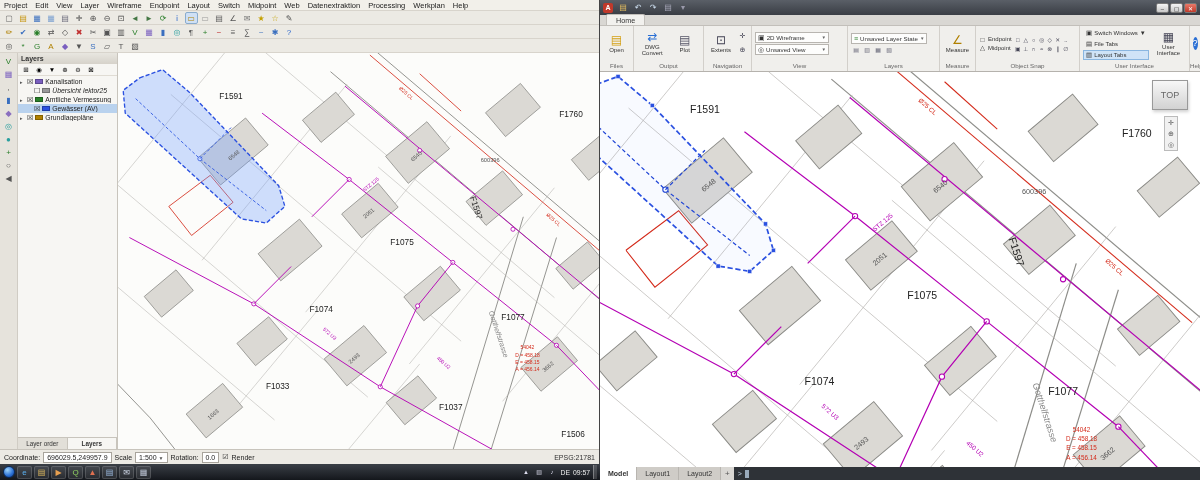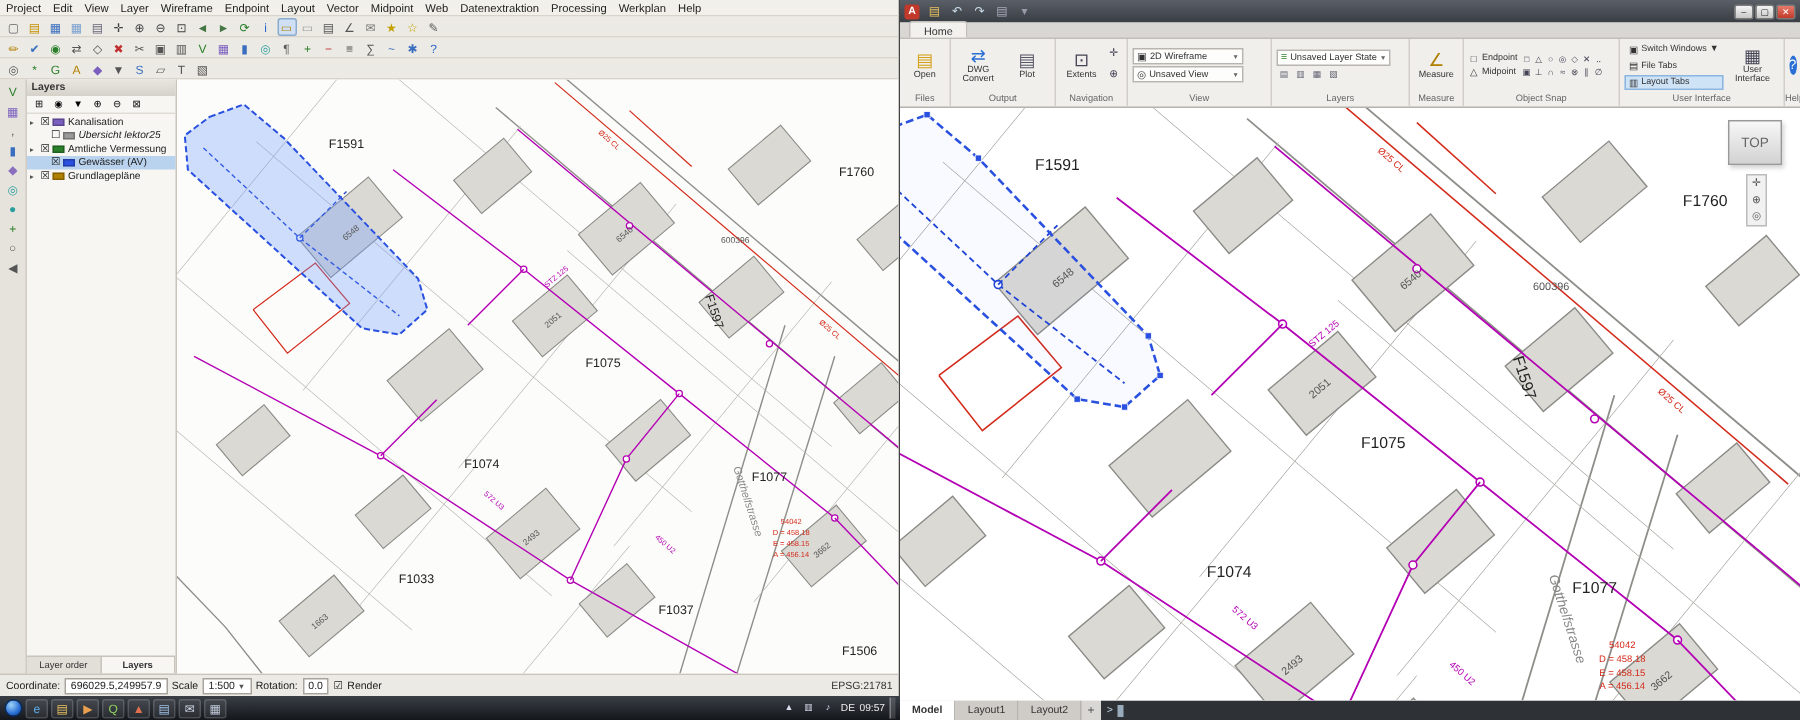--- a/index.html
+++ b/index.html
@@ -129,21 +129,21 @@
 
       <div class="q-menubar">
 
       <span class="q-menu">Project</span>
           <span class="q-menu">Edit</span>
           <span class="q-menu">View</span>
           <span class="q-menu">Layer</span>
           <span class="q-menu">Wireframe</span>
           <span class="q-menu">Endpoint</span>
           <span class="q-menu">Layout</span>
-          <span class="q-menu">Vector</span>
+          <span class="q-menu">Switch</span>
           <span class="q-menu">Midpoint</span>
           <span class="q-menu">Web</span>
           <span class="q-menu">Datenextraktion</span>
           <span class="q-menu">Processing</span>
           <span class="q-menu">Werkplan</span>
           <span class="q-menu">Help</span>
         </div>
 
       <div class="q-toolbar">
 

